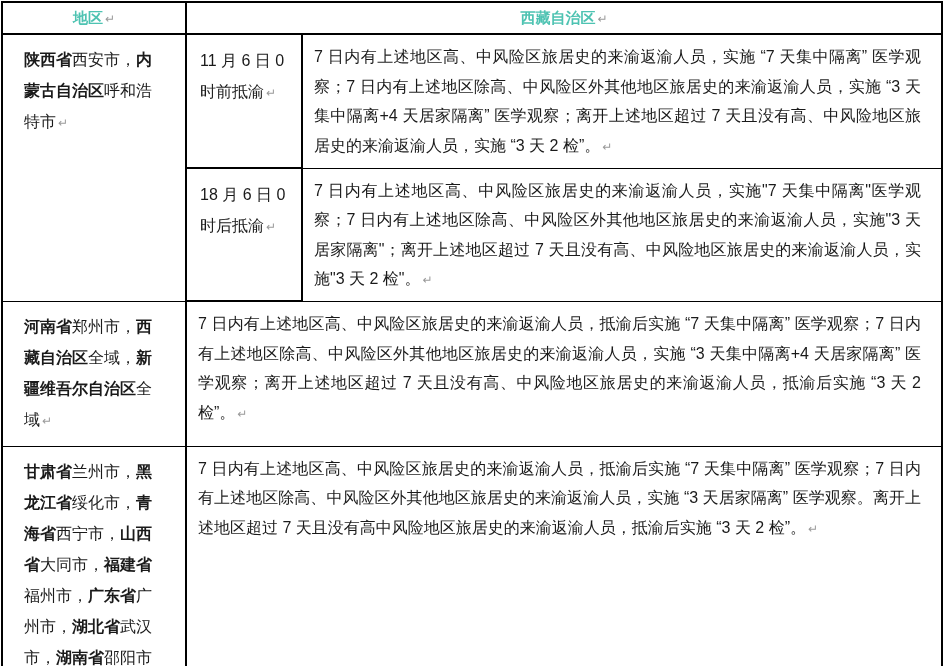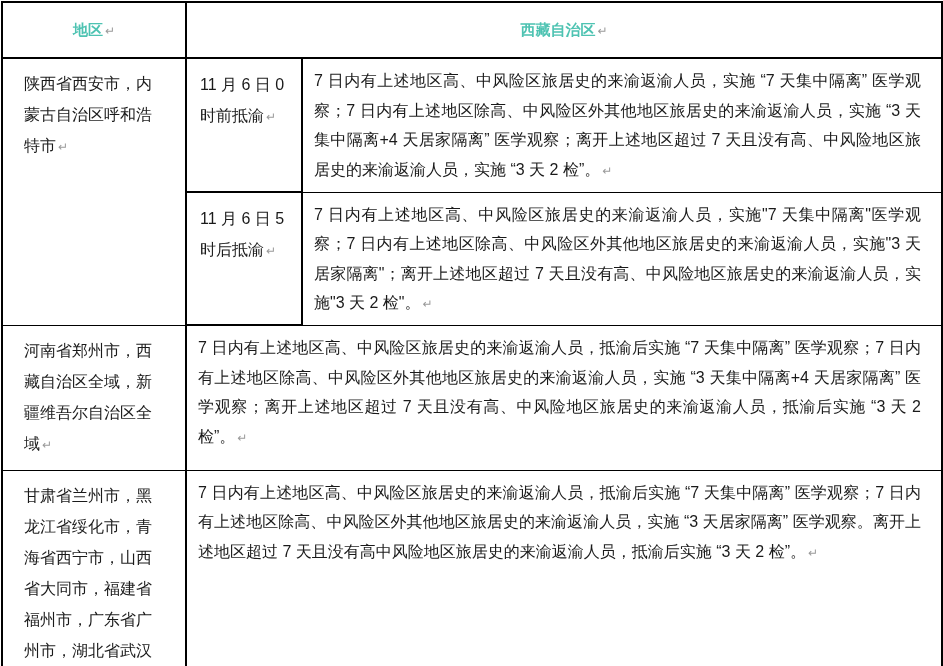--- a/index.html
+++ b/index.html
@@ -44,46 +44,46 @@
   }
   td.measure{
     padding:7px 20px 5px 11px;
     font-size:16px;line-height:29.5px;
     text-align:justify;text-justify:inter-ideograph;margin-left:24px;
   }
   .rm{
     color:var(--mark);font-size:12px;font-weight:normal;
     padding-left:2px;
   }
-  .b{font-weight:normal;}
+  .b{font-weight:bold;}
 </style>
 </head>
 <body>
 
 <div class="page">
   <table class="hm">
     <colgroup>
       <col class="c-region">
       <col class="c-time">
       <col class="c-measure">
     </colgroup>
     <thead>
-      <tr style="height:56px;">
+      <tr style="height:32px;">
         <th><span>地区</span><span class="rm">↵</span></th>
         <th colspan="2"><span>西藏自治区</span><span class="rm">↵</span></th>
       </tr>
     </thead>
     <tbody>
       <tr style="height:134px;">
         <td class="region" rowspan="2"><span><span class="b">陕西省</span><span>西安市，</span><span class="b">内蒙古自治区</span><span>呼和浩特市</span></span><span class="rm">↵</span></td>
         <td class="time"><span>11 月 6 日 0 时前抵渝</span><span class="rm">↵</span></td>
         <td class="measure"><span>7 日内有上述地区高、中风险区旅居史的来渝返渝人员，实施 “7 天集中隔离” 医学观察；7 日内有上述地区除高、中风险区外其他地区旅居史的来渝返渝人员，实施 “3 天集中隔离+4 天居家隔离” 医学观察；离开上述地区超过 7 天且没有高、中风险地区旅居史的来渝返渝人员，实施 “3 天 2 检”。</span><span class="rm">↵</span></td>
       </tr>
       <tr style="height:122px;">
-        <td class="time"><span>11 月 6 日 5 时后抵渝</span><span class="rm">↵</span></td>
+        <td class="time"><span>18 月 6 日 0 时后抵渝</span><span class="rm">↵</span></td>
         <td class="measure"><span>7 日内有上述地区高、中风险区旅居史的来渝返渝人员，实施"7 天集中隔离"医学观察；7 日内有上述地区除高、中风险区外其他地区旅居史的来渝返渝人员，实施"3 天居家隔离"；离开上述地区超过 7 天且没有高、中风险地区旅居史的来渝返渝人员，实施"3 天 2 检"。</span><span class="rm">↵</span></td>
       </tr>
       <tr style="height:145px;">
         <td class="region"><span><span class="b">河南省</span><span>郑州市，</span><span class="b">西藏自治区</span><span>全域，</span><span class="b">新疆维吾尔自治区</span><span>全域</span></span><span class="rm">↵</span></td>
         <td class="measure" colspan="2"><span>7 日内有上述地区高、中风险区旅居史的来渝返渝人员，抵渝后实施 “7 天集中隔离” 医学观察；7 日内有上述地区除高、中风险区外其他地区旅居史的来渝返渝人员，实施 “3 天集中隔离+4 天居家隔离” 医学观察；离开上述地区超过 7 天且没有高、中风险地区旅居史的来渝返渝人员，抵渝后实施 “3 天 2 检”。</span><span class="rm">↵</span></td>
       </tr>
       <tr style="height:217px;">
         <td class="region"><span><span class="b">甘肃省</span><span>兰州市，</span><span class="b">黑龙江省</span><span>绥化市，</span><span class="b">青海省</span><span>西宁市，</span><span class="b">山西省</span><span>大同市，</span><span class="b">福建省</span><span>福州市，</span><span class="b">广东省</span><span>广州市，</span><span class="b">湖北省</span><span>武汉市，</span><span class="b">湖南省</span><span>邵阳市</span></span></td>
         <td class="measure" colspan="2"><span>7 日内有上述地区高、中风险区旅居史的来渝返渝人员，抵渝后实施 “7 天集中隔离” 医学观察；7 日内有上述地区除高、中风险区外其他地区旅居史的来渝返渝人员，实施 “3 天居家隔离” 医学观察。离开上述地区超过 7 天且没有高中风险地区旅居史的来渝返渝人员，抵渝后实施 “3 天 2 检”。</span><span class="rm">↵</span></td>
       </tr>

